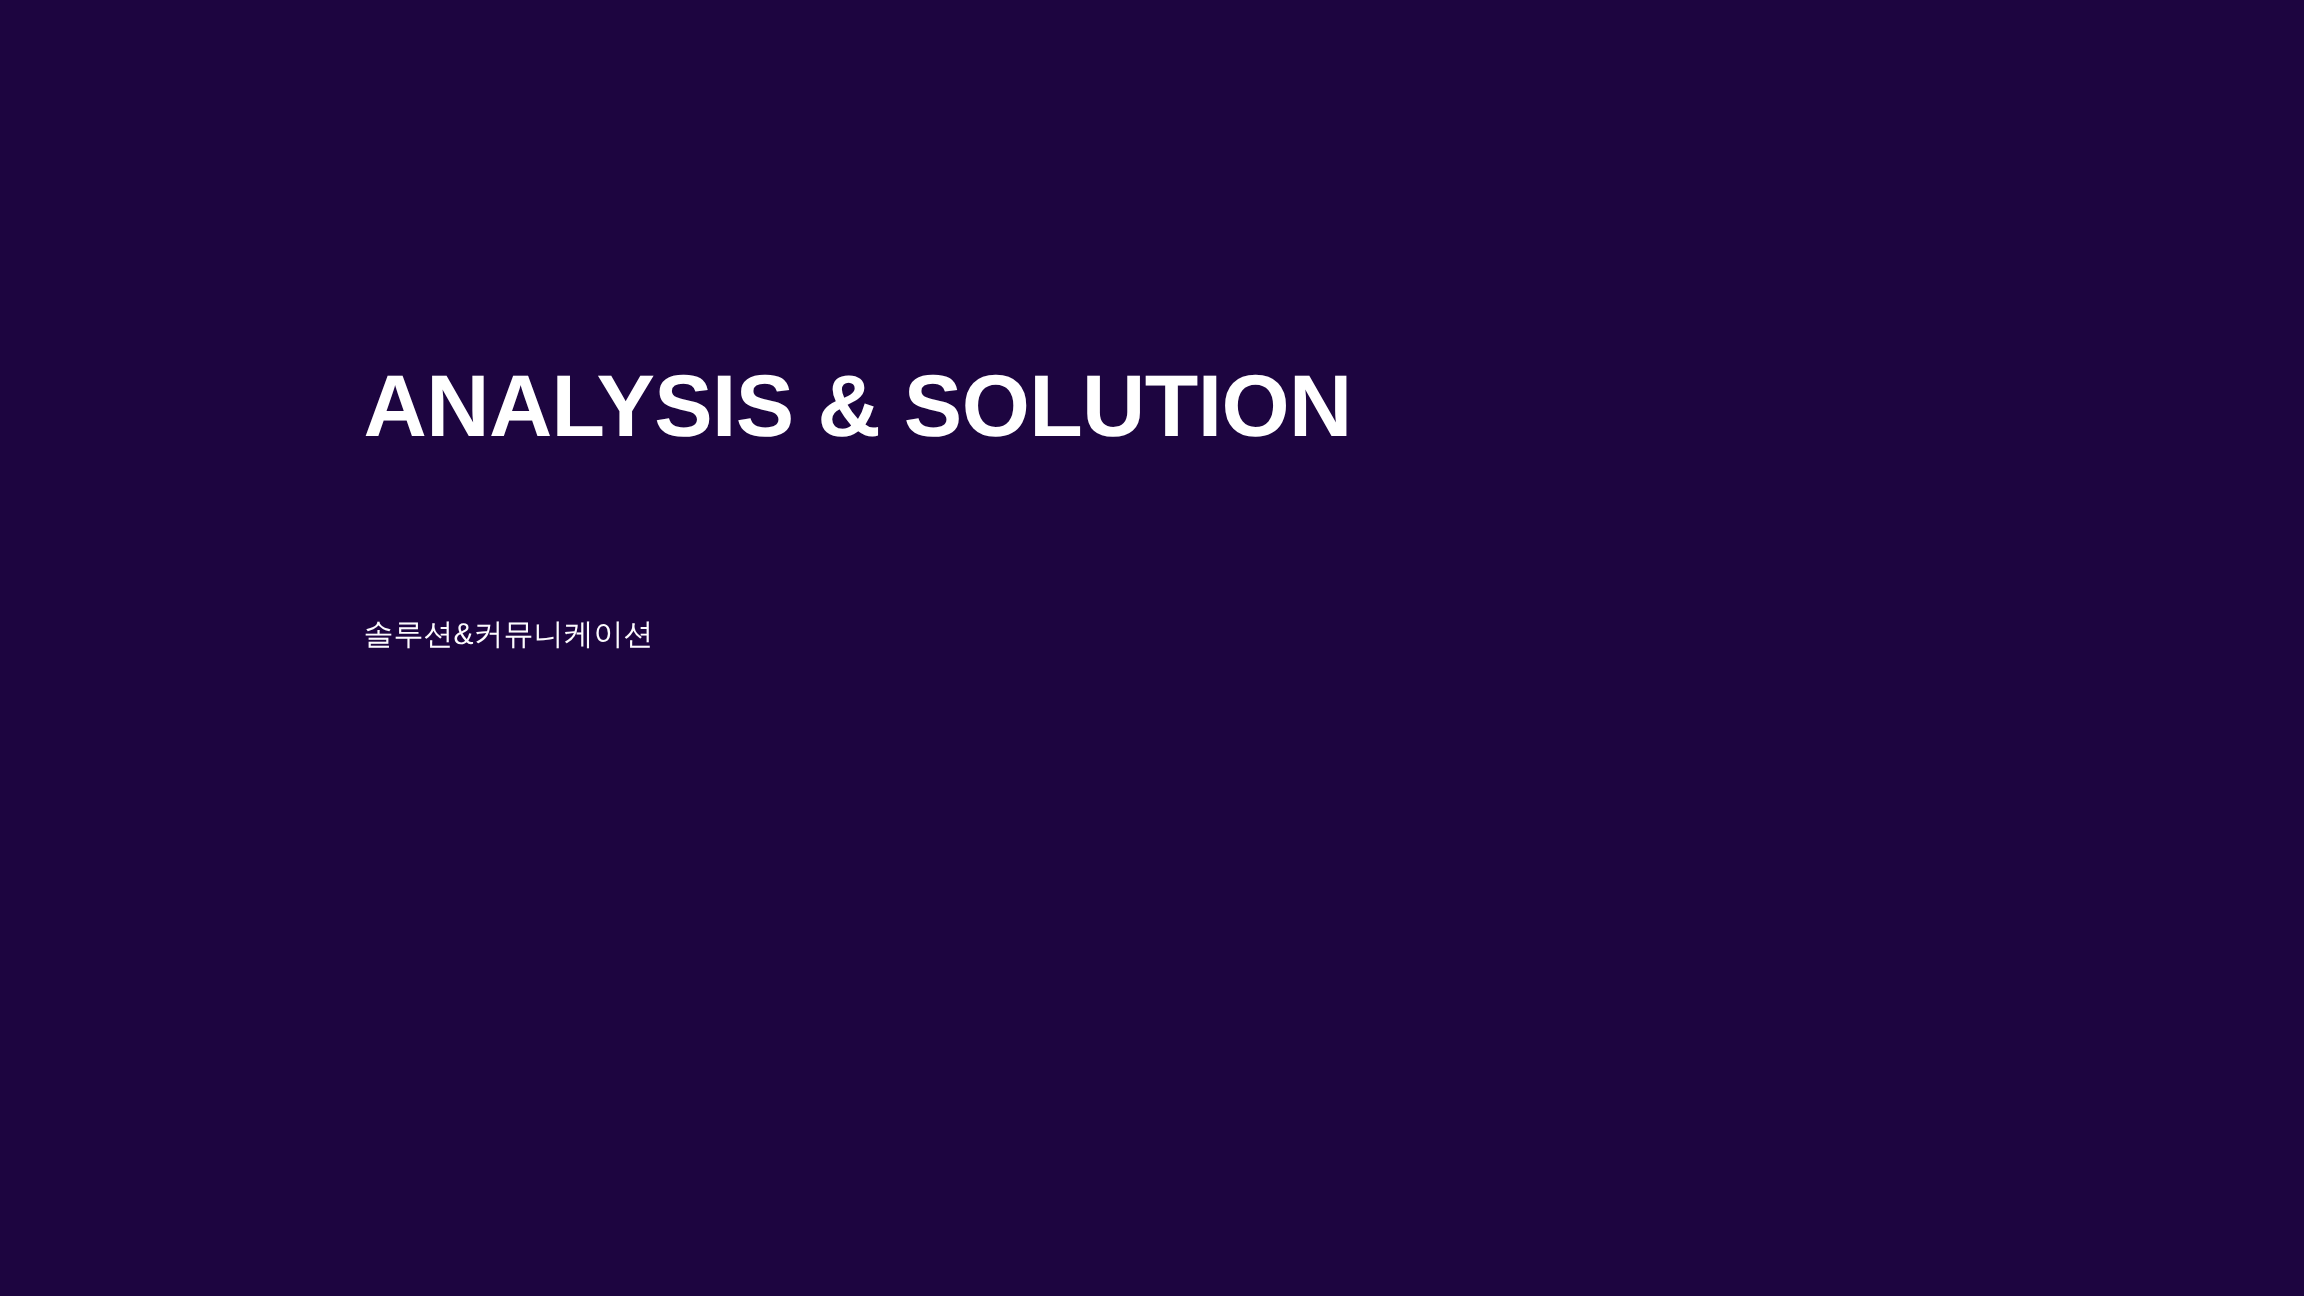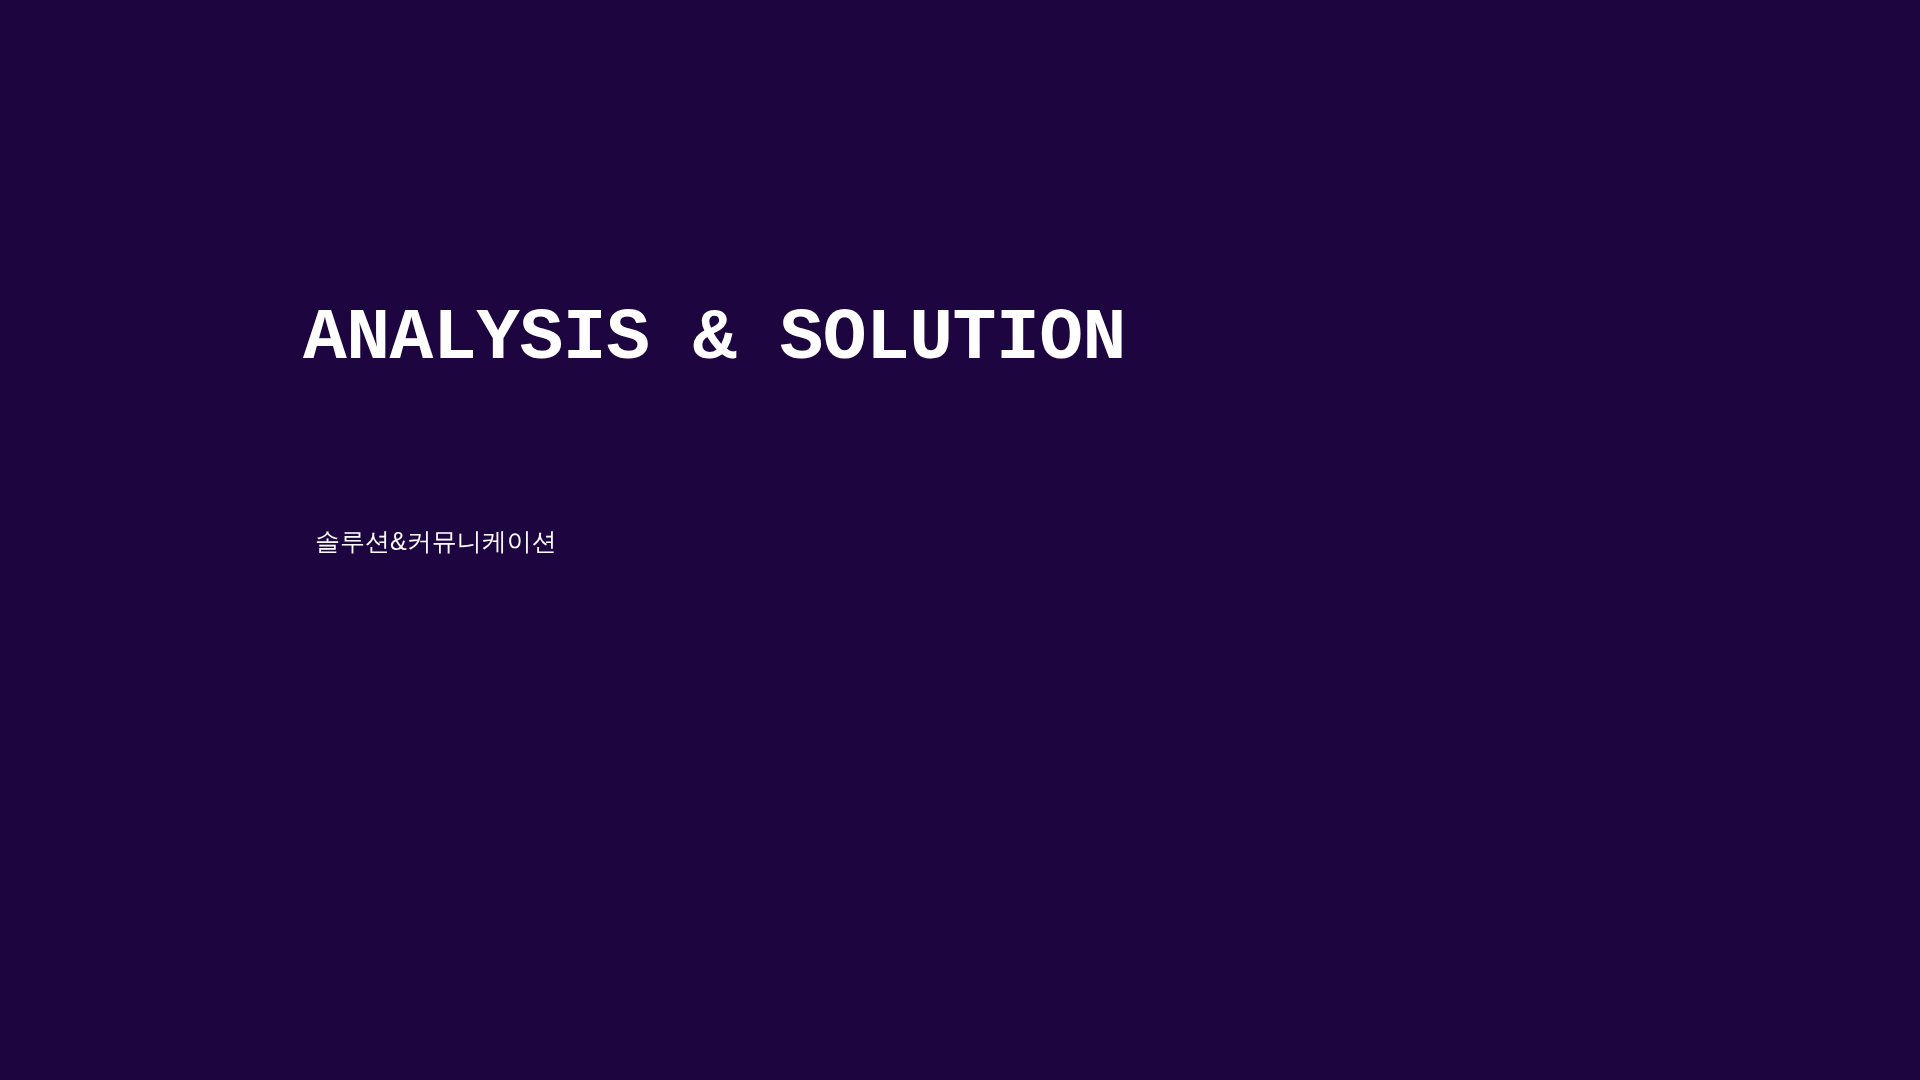--- a/index.html
+++ b/index.html
@@ -29,31 +29,31 @@
   
   .content-block {
     position: absolute;
     left: 303px;
     top: 300px;
     width: 1400px;
   }
 
   .slide-title {
     margin: 0;
-    font-family: Liberation Mono, monospace;
+    font-family: Liberation Sans, sans-serif;
     font-size: 73px;
     font-weight: 700;
     line-height: 1.06;
     letter-spacing: -0.5px;
     color: #ffffff;
     white-space: nowrap;
   }
 
   .slide-subtitle {
-    margin: 12px;
+    margin: 0;
     position: absolute;
     top: 213px;
     left: 0;
     font-family: "Liberation Sans", "DejaVu Sans", sans-serif;
     font-size: 25px;
     font-weight: 400;
     line-height: 1.3;
     letter-spacing: 0px;
     color: #fdfcff;
     white-space: nowrap;

